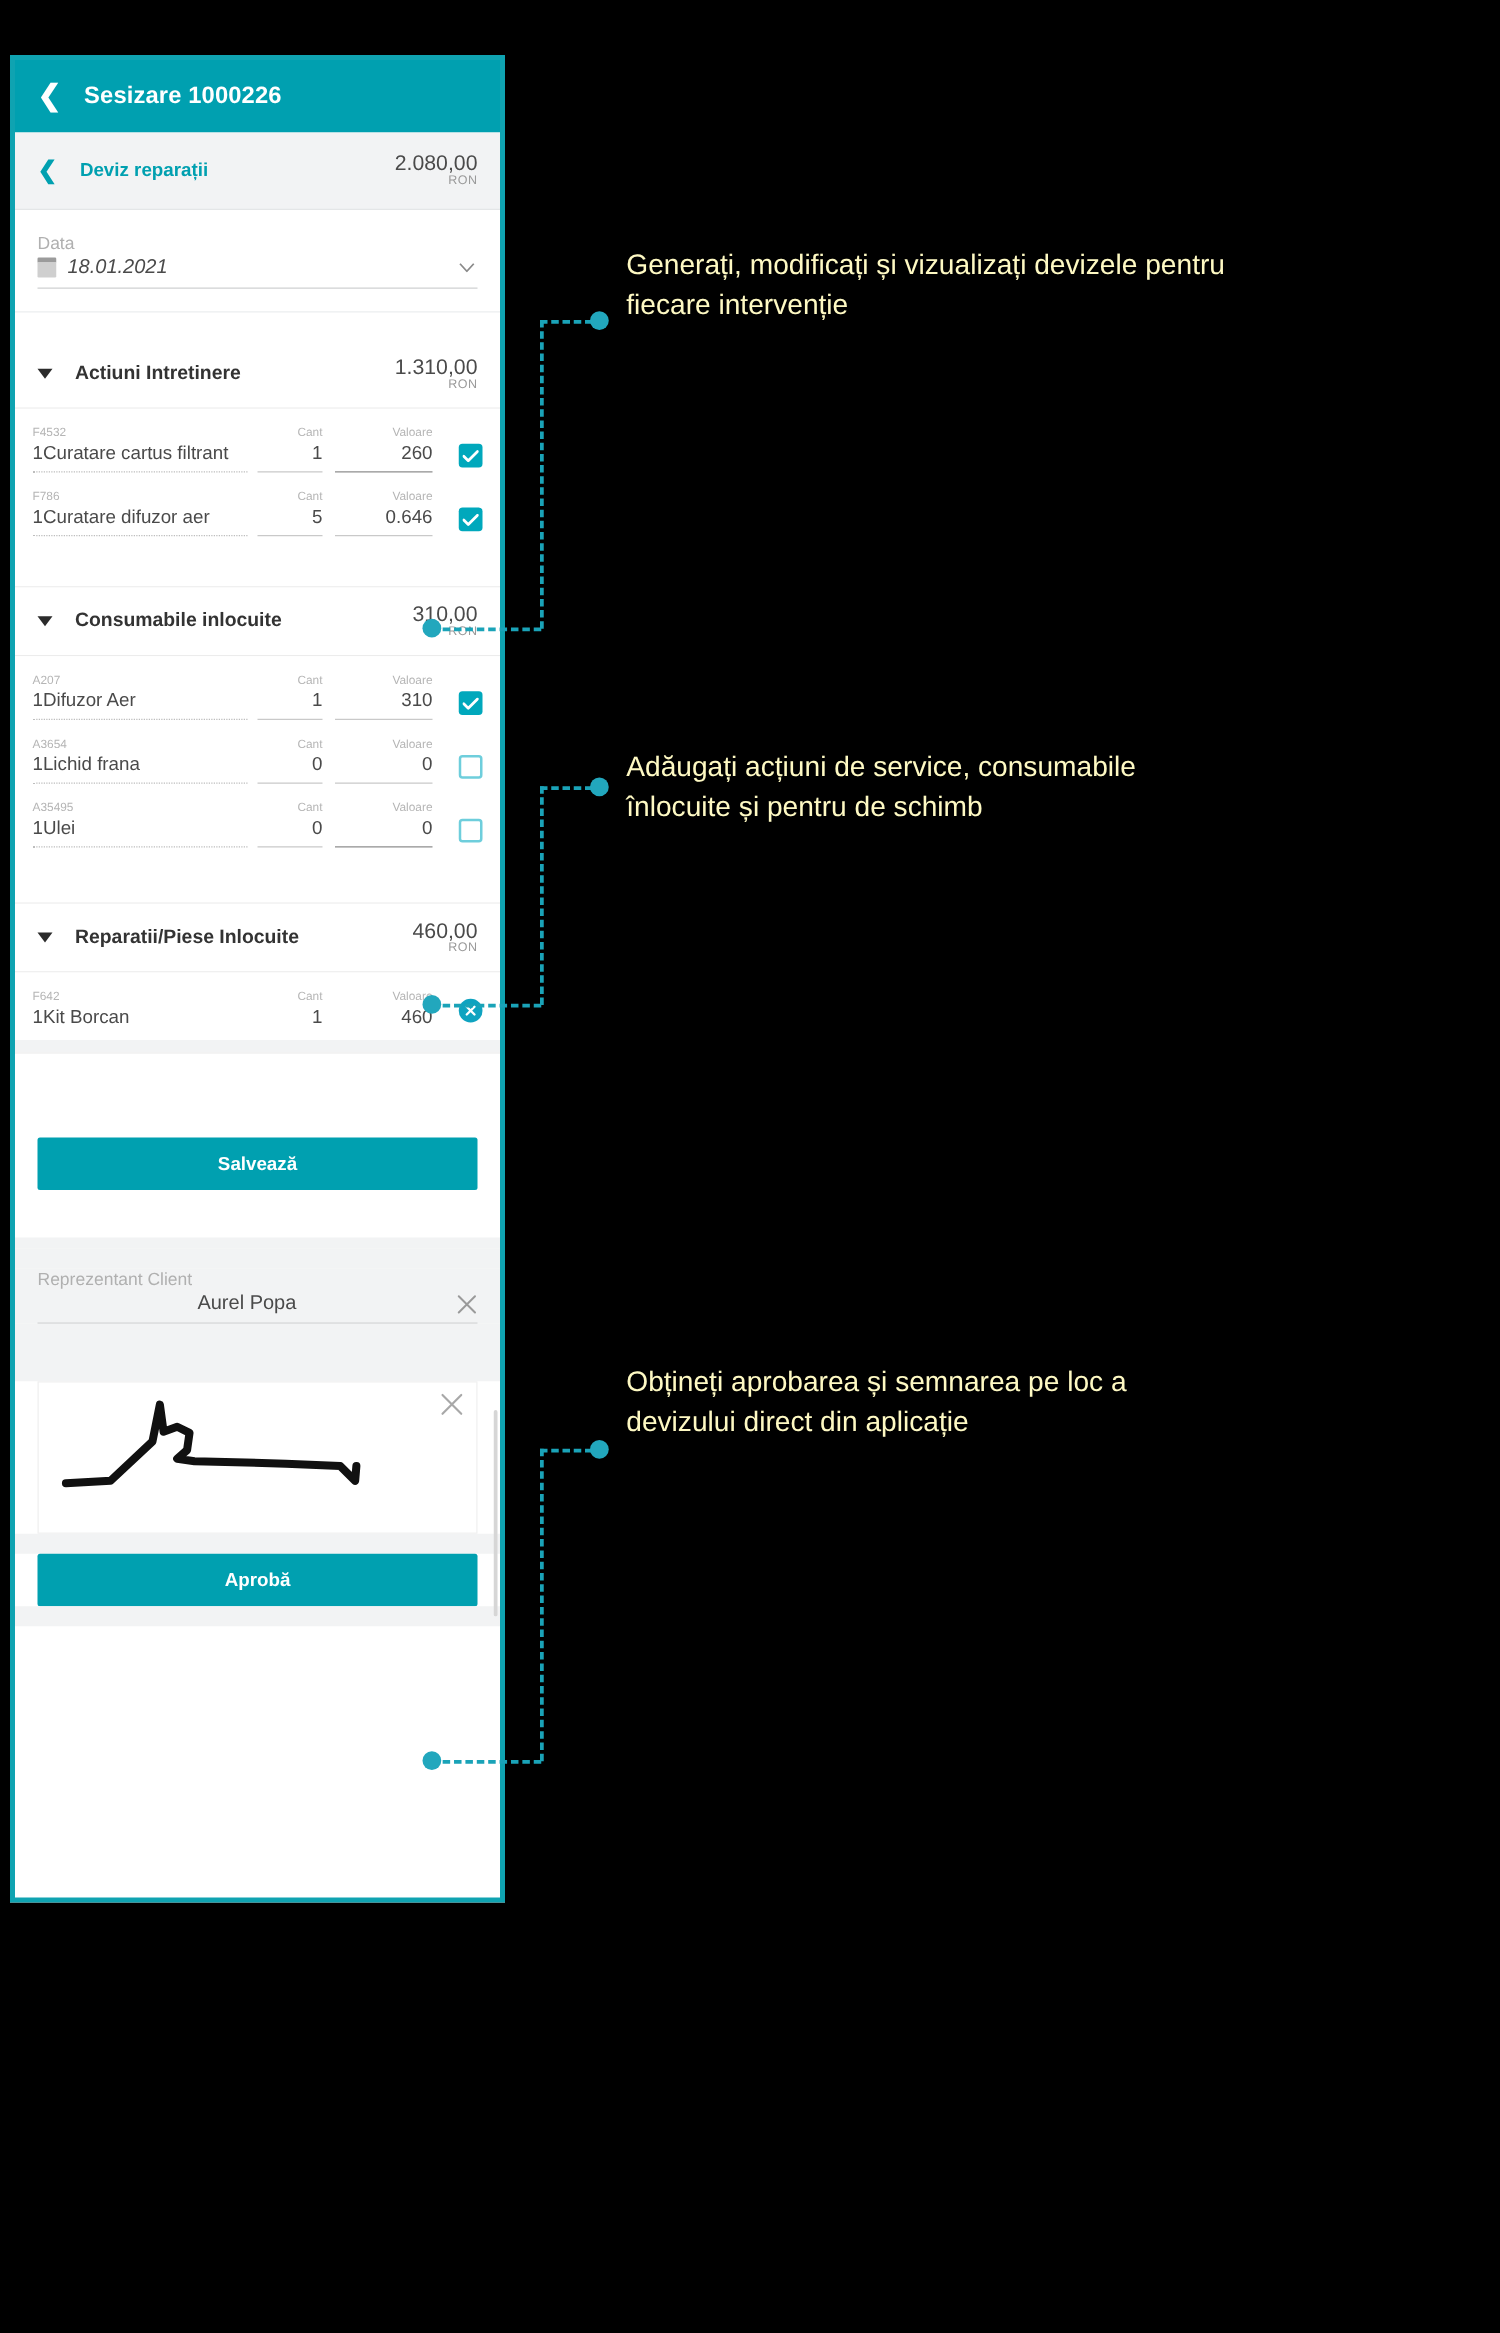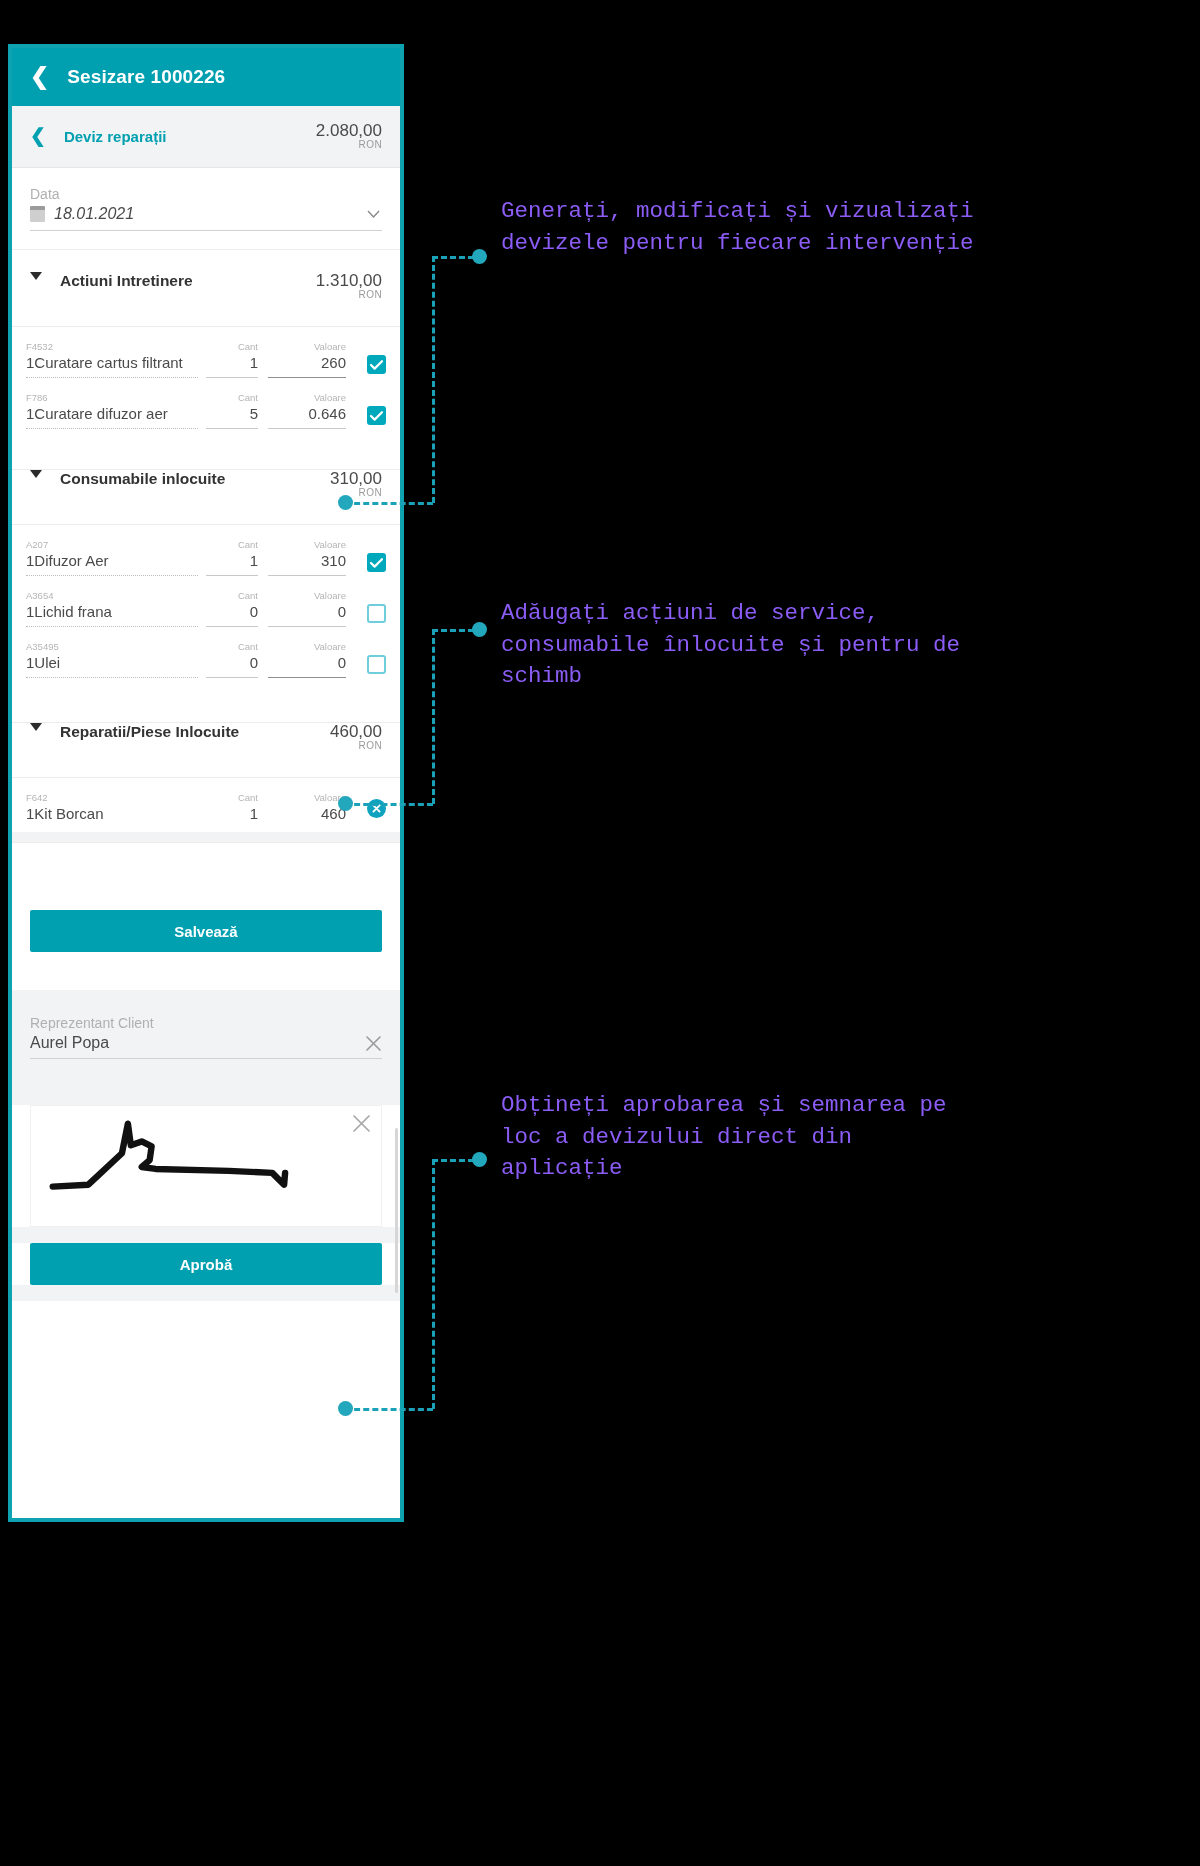--- a/index.html
+++ b/index.html
@@ -74,21 +74,21 @@
   .cal-icon .body{position:absolute;left:0;top:4px;width:15px;height:12px;background:#cfcfcf;border-radius:0 0 1px 1px;}
   .date-val{font-size:16px;color:#4a4a4a;flex:1;font-style:italic;}
   .caret{
     width:13px;height:8px;flex:none;margin-right:2px;
   }
 
   .divider-gap{height:22px;background:#fff;border-top:1px solid #eceeef;}
 
   
   .sect-head{
-    display:flex;
+    display:flex;align-items:center;
     padding:0 18px;height:54px;box-sizing:border-box;
     background:#fff;
   }
   .tri-down{
     width:0;height:0;border-left:6px solid transparent;border-right:6px solid transparent;
     border-top:8px solid #2b2b2b;margin-right:18px;flex:none;
   }
   .tri-right{
     width:0;height:0;border-top:6px solid transparent;border-bottom:6px solid transparent;
     border-left:8px solid #2b2b2b;margin-right:18px;flex:none;
@@ -141,42 +141,42 @@
     border-radius:2px;
   }
 
   .greyband{background:#f2f3f4;}
 
   .repfield{padding:0 18px;background:#f2f3f4;}
   .rep-row{
     display:flex;align-items:flex-end;
     border-bottom:1px solid #cfd1d2;padding-bottom:6px;
   }
-  .rep-val{font-size:16px;color:#4a4a4a;flex:1;}
+  .rep-val{font-size:16px;color:#4a4a4a;flex:1;text-align:center;}
   .x-grey{width:17px;height:17px;flex:none;}
 
   .sigbox{
     margin:0 18px;background:#ffffff;height:122px;position:relative;
     border:1px solid #f0f0f0;box-sizing:border-box;
   }
   .sig-x{position:absolute;right:10px;top:8px;width:19px;height:19px;}
   .sig-svg{position:absolute;left:0;top:0;width:100%;height:100%;}
 
   .scrollbar{
     position:absolute;right:2px;top:1080px;width:3px;height:165px;
     background:#d6d6d6;border-radius:2px;
   }
 
   
   .ann{
     position:absolute;
-    color:#8b5cf6;
+    color:#fef9c3;
     font-size:22.5px;
     line-height:1.40;
-    font-family:Liberation Mono, monospace;
+    font-family:Liberation Sans, sans-serif;
     width:480px;
   }
   .ann-1{left:501px;top:196px;}
   .ann-2{left:501px;top:598px;}
   .ann-3{left:501px;top:1090px;}
 
   .lead{position:absolute;}
   .lead .hseg{
     position:absolute;height:0;
     border-top:3px dashed #1aa3b8;

